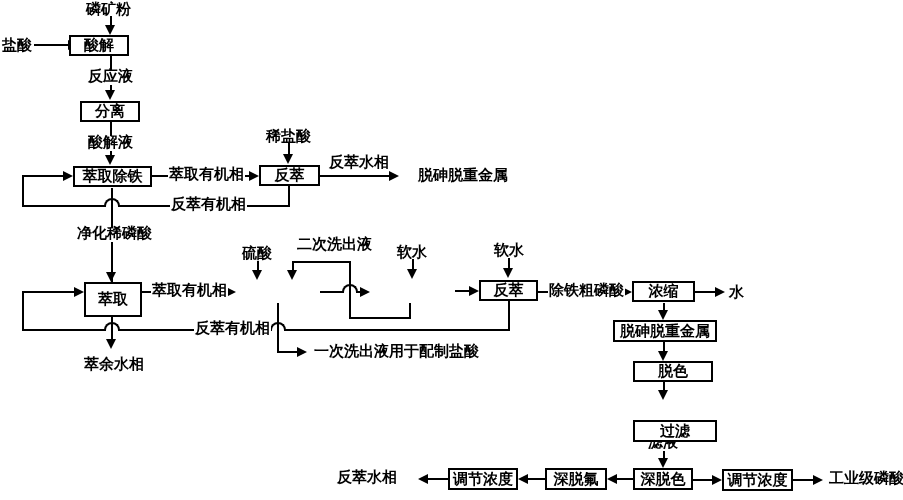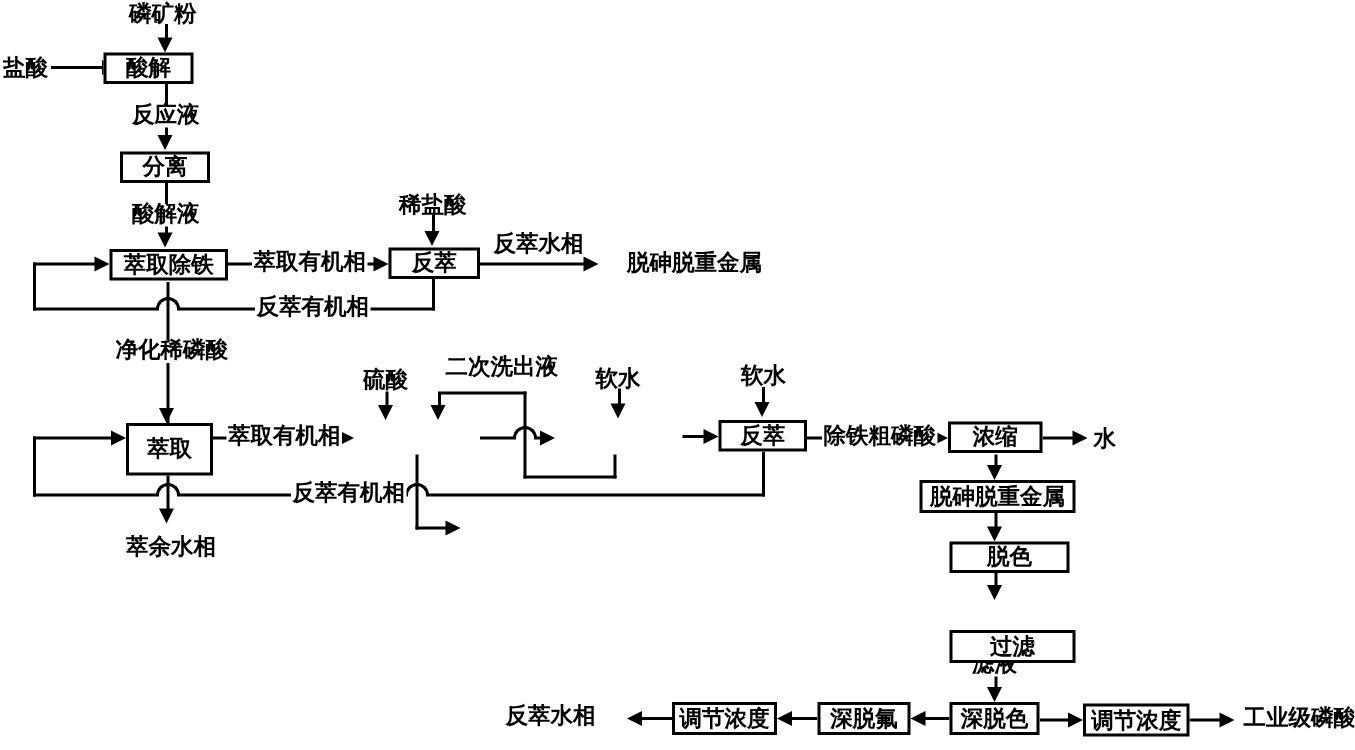--- a/index.html
+++ b/index.html
@@ -79,20 +79,21 @@
   <div class="lbl bg" style="left:170px;top:198px">反萃有机相</div>
   <div class="lbl bg" style="left:76px;top:227px">净化稀磷酸</div>
   <div class="lbl" style="left:242px;top:246px">硫酸</div>
   <div class="lbl bg" style="left:296px;top:238px">二次洗出液</div>
   <div class="lbl" style="left:397px;top:245px">软水</div>
   <div class="lbl" style="left:494px;top:243px">软水</div>
   <div class="lbl bg" style="left:151px;top:284px">萃取有机相</div>
   <div class="lbl bg" style="left:548px;top:284px">除铁粗磷酸</div>
   <div class="lbl" style="left:729px;top:285px">水</div>
   <div class="lbl bg" style="left:194px;top:322px">反萃有机相</div>
+  <div class="lbl" style="left:314px;top:344px">一次洗出液用于配制盐酸</div>
   <div class="lbl" style="left:84px;top:357px">萃余水相</div>
   <div class="lbl bg" style="left:647px;top:436px">滤液</div>
   <div class="lbl" style="left:337px;top:470px">反萃水相</div>
   <div class="lbl" style="left:829px;top:471px">工业级磷酸</div>
 
   <div class="vl" style="left:110px;top:16px;height:12px"></div>
   <div class="vl" style="left:110px;top:56px;height:36px"></div>
   <div class="vl" style="left:110px;top:122px;height:35px"></div>
   <div class="vl" style="left:288px;top:143px;height:13px"></div>
   <div class="vl" style="left:288px;top:186px;height:21px"></div>

